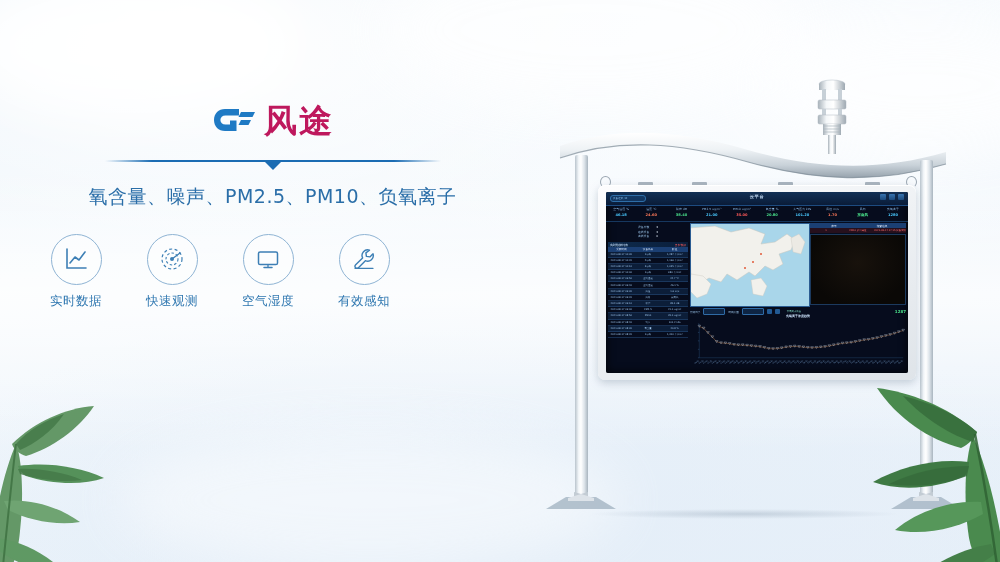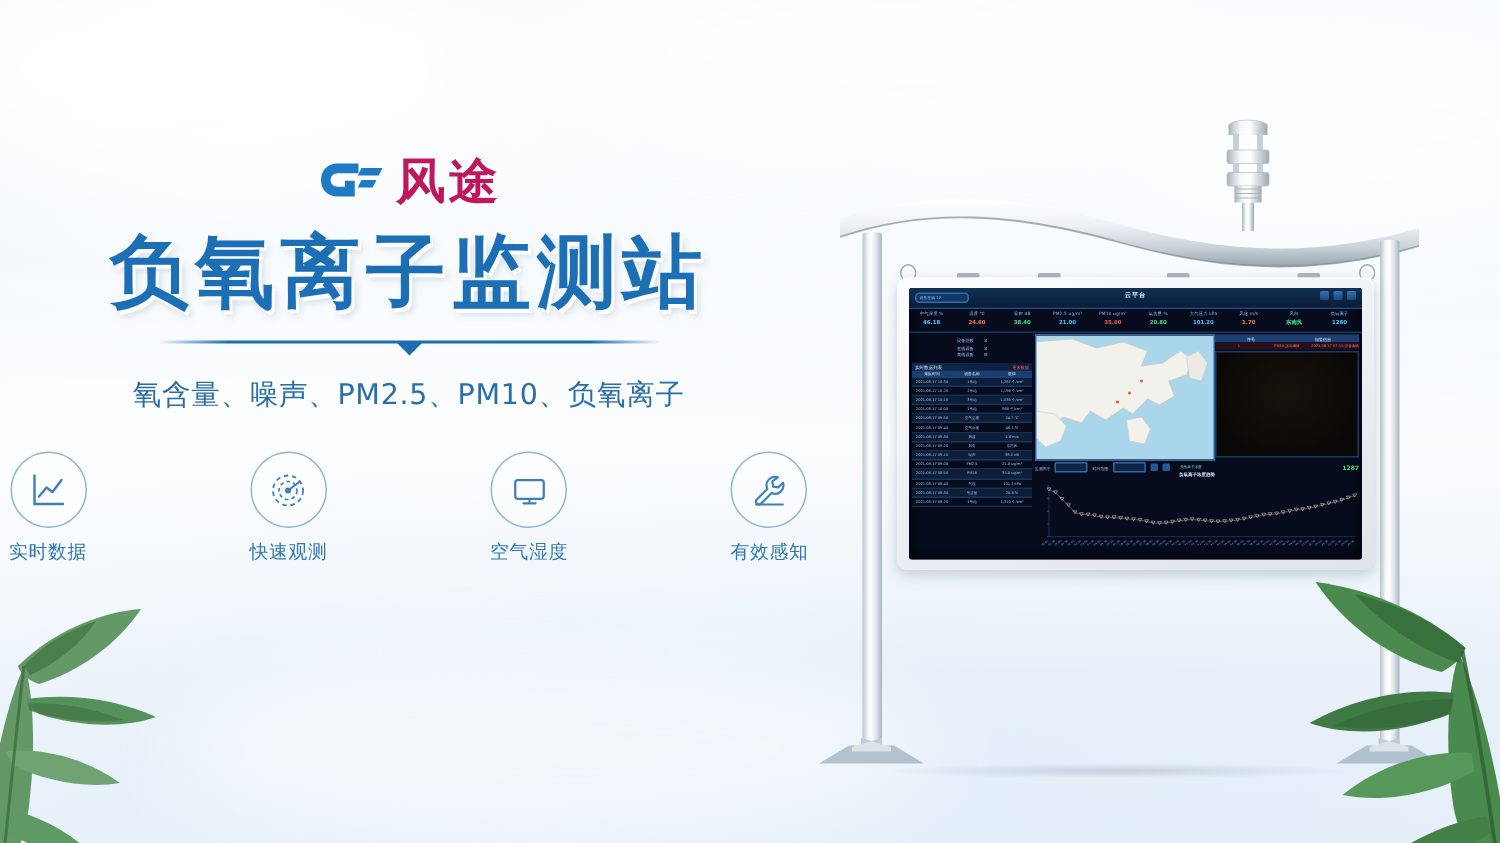--- a/index.html
+++ b/index.html
@@ -42,21 +42,21 @@
   .divider{position:relative;width:336px;margin:14px auto 0;height:12px;}
   .divider .ln{position:absolute;left:0;right:0;top:2px;height:2px;
     background:linear-gradient(90deg,rgba(27,108,179,0) 0%,#1b6cb3 14%,#1b6cb3 86%,rgba(27,108,179,0) 100%);}
   .divider .tri{position:absolute;left:50%;top:3px;transform:translateX(-50%);
     width:0;height:0;border-left:9px solid transparent;border-right:9px solid transparent;
     border-top:9px solid #1b6cb3;}
 
   .subtitle{margin-top:11px;font-size:19px;color:#2a6ea8;line-height:1.62;letter-spacing:.5px;
     font-family:"DejaVu Sans","Liberation Sans",sans-serif;}
 
-  .features{display:flex;justify-content:space-between;gap:32px;margin-top:22px;}
+  .features{display:flex;justify-content:flex-start;gap:32px;margin-top:22px;margin-left:44px;}
   .feature{width:64px;text-align:center;}
   .f-circle{width:49px;height:49px;margin:0 auto;border-radius:50%;
     border:1.6px solid #8fb4d4;display:flex;align-items:center;justify-content:center;
     background:rgba(255,255,255,.35);}
   .f-circle svg{display:block;}
   .f-label{margin-top:8px;font-size:12.5px;color:#2f77b0;letter-spacing:.5px;white-space:nowrap;
     font-family:"DejaVu Sans","Liberation Sans",sans-serif;}
 
   
   .station{position:absolute;left:520px;top:60px;width:470px;height:470px;}
@@ -177,21 +177,20 @@
           <path d="M28 6 H14 C7.5 6 3 10.5 3 17 C3 23.5 7.5 28 14 28 H19 V21.5 H14.5
                    C11.4 21.5 9.4 19.6 9.4 17 C9.4 14.4 11.4 12.5 14.5 12.5 H28 Z" fill="#1f7ac4"></path>
           <path d="M19 17.5 H25.5 V28 H19 Z" fill="#1f7ac4"></path>
           <path d="M30 9 L44 9 L41.5 14 L27.5 14 Z" fill="#1f7ac4"></path>
           <path d="M30 17 L40 17 L37.5 22 L27.5 22 Z" fill="#1f7ac4"></path>
         </svg>
       </span>
       <span class="logo-text">风途</span>
     </div>
 
-    <div class="headline">负氧离子监测站</div>
 
     <div class="divider">
       <div class="ln"></div>
       <div class="tri"></div>
     </div>
 
     <div class="subtitle">
       <div>氧含量、噪声、PM2.5、PM10、负氧离子</div>
     </div>
 

